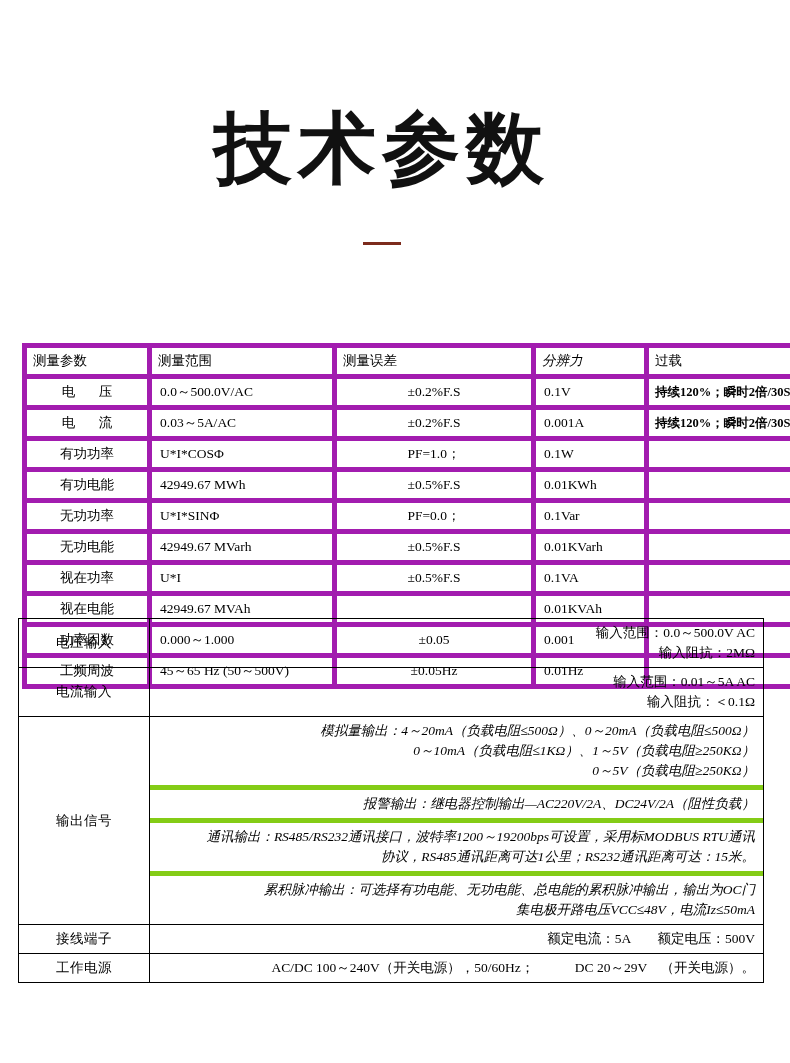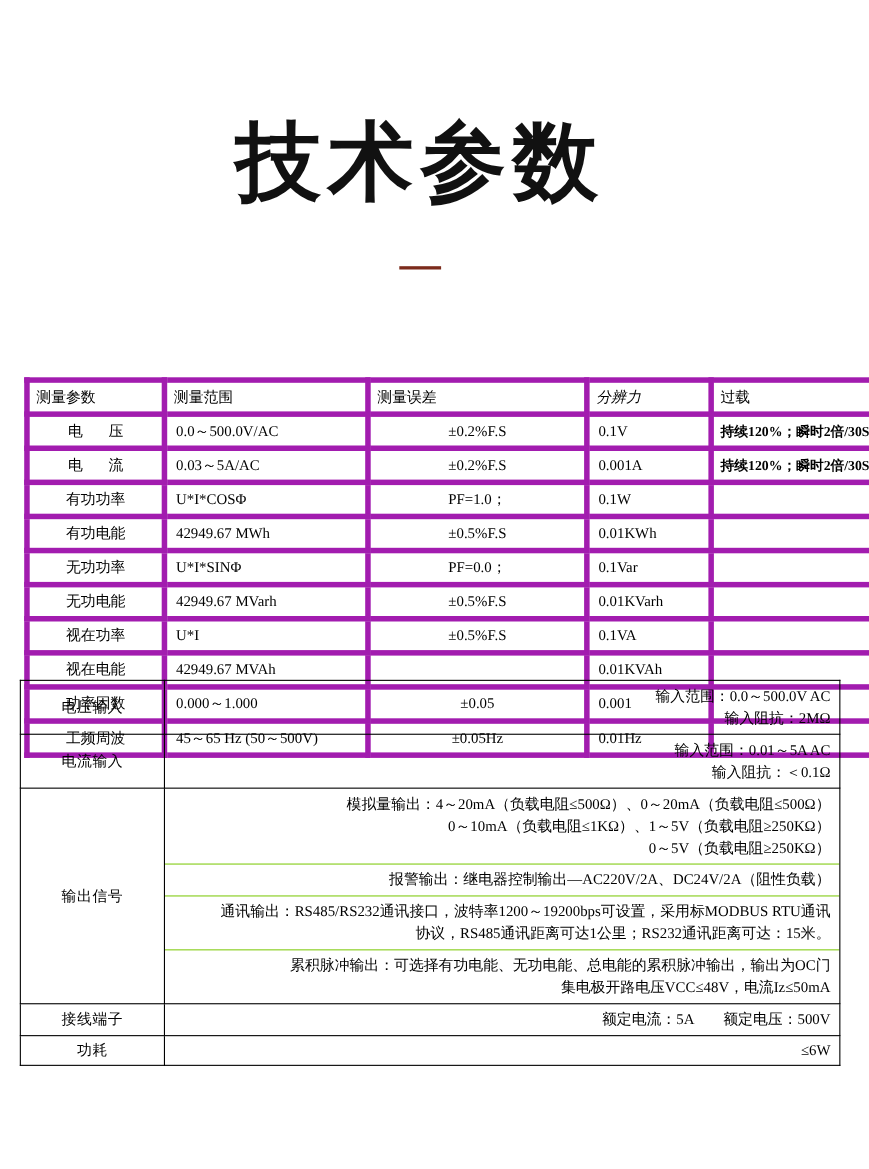--- a/index.html
+++ b/index.html
@@ -119,26 +119,27 @@
     white-space: nowrap;
   }
   .tbl2 .indent {
     padding-left: 76px;
   }
   .tbl2 .indent2 {
     padding-left: 60px;
   }
   .subcell {
     padding: 0 !important;
+    font-style: italic;
   }
   .subcell > div {
     padding: 4px 8px;
   }
   .subcell > div + div {
-    border-top: 1px solid #84cc16;
+    border-top: 5px solid #84cc16;
   }
 </style>
 </head>
 <body>
 
 <div class="page">
 
   <h1 class="title">技术参数</h1>
 
   <div class="divider-wrap">
@@ -264,21 +265,21 @@
             </div>
           </td>
         </tr>
         <tr>
           <td class="label">接线端子</td>
           <td class="val">
             <span class="line">额定电流：5A　　额定电压：500V</span>
           </td>
         </tr>
         <tr>
-          <td class="label">功耗</td>
-          <td class="val">
-            <span class="line">≤6W</span>
+          <td class="label">工作电源</td>
+          <td class="val">
+            <span class="line">AC/DC 100～240V（开关电源），50/60Hz；　　　DC 20～29V　（开关电源）。</span>
           </td>
         </tr>
       </tbody>
   </table>
 
 </div>
 
 </body></html>

